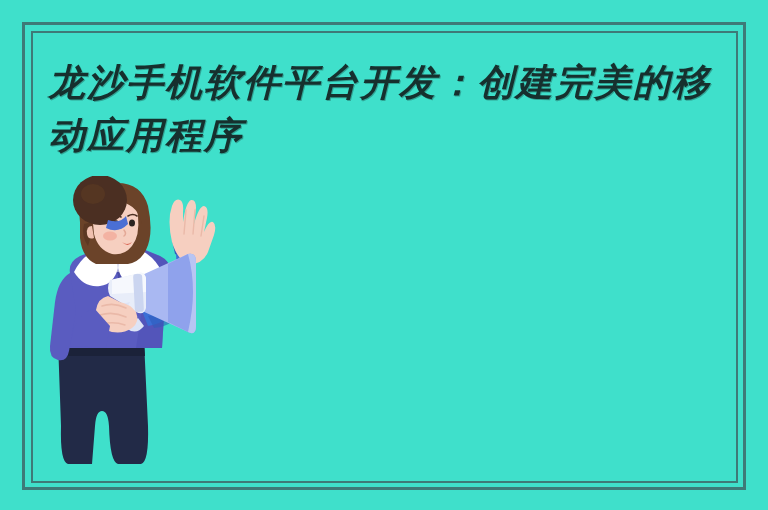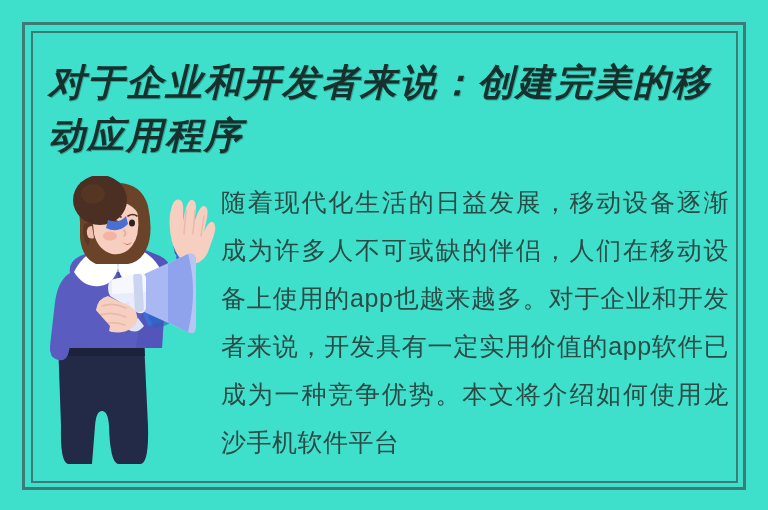--- a/index.html
+++ b/index.html
@@ -81,23 +81,22 @@
   .illustration svg { display: block; width: 100%; height: 100%; }
 </style>
 </head>
 <body>
 
 <div id="canvas">
 
   <div class="frame-outer"></div>
   <div class="frame-inner"></div>
 
-  <div class="title">对于企业和开发者来说：创建完美的移动应用程序</div>
-
-  <div class="body-text">随着现代化生活的日益发展，移动设备逐渐成为许多人不可或缺的伴侣，人们在移动设备上使用的app也越来越多。对于企业和开发者来说，开发具有一定实用价值的app软件已成为一种竞争优势。本文将介绍如何使用龙沙手机软件平台</div>
+  <div class="title">龙沙手机软件平台开发：创建完美的移动应用程序</div>
+
 
   <div class="illustration">
     <svg viewBox="0 0 190 292" xmlns="http://www.w3.org/2000/svg">
 
       <g>
         <path d="M22 165 L108 165 L112 250 Q113 286 105 288 L82 288 Q74 286 73 250
                  Q72 235 66 235 Q60 235 59 250 L56 288 L32 288 Q24 286 25 250 Z" fill="#222A47"></path>
         <path d="M22 165 L108 165 L109 180 L23 180 Z" fill="#1B2239"></path>
       </g>
 

